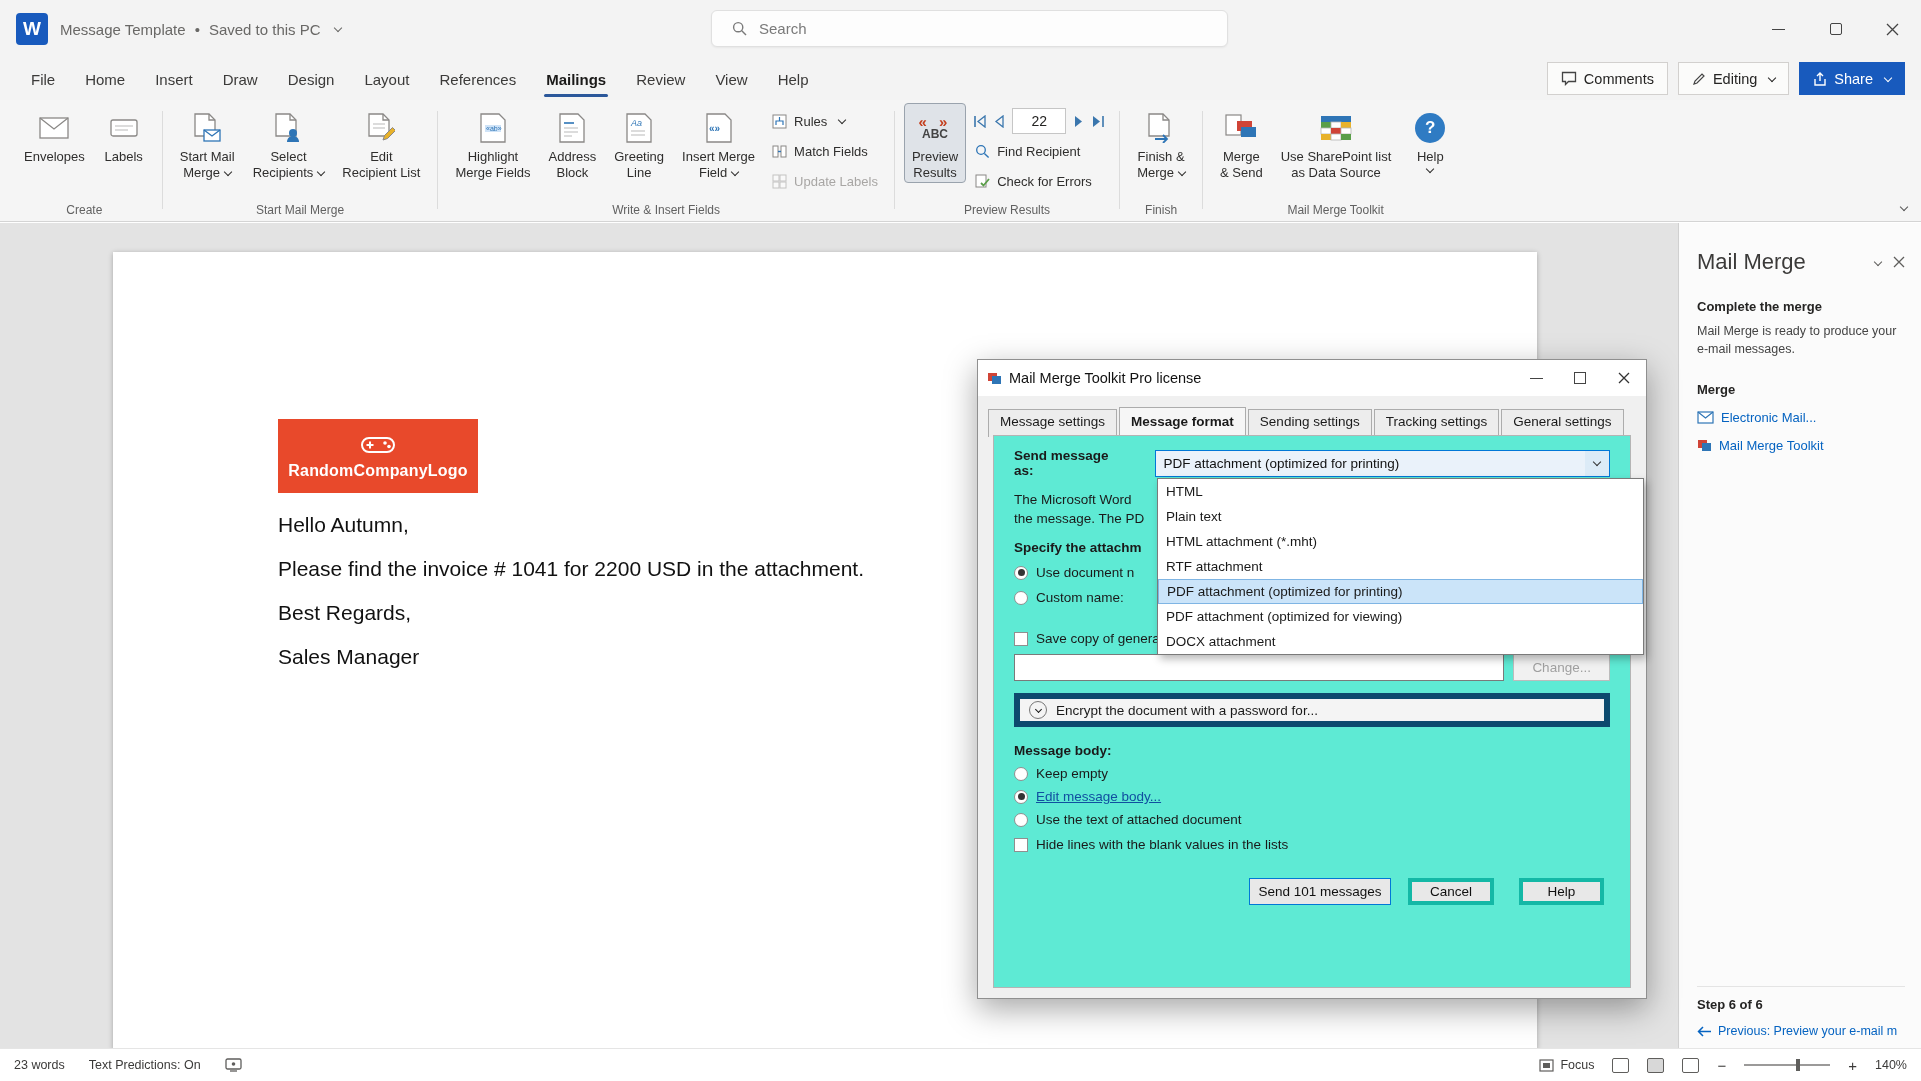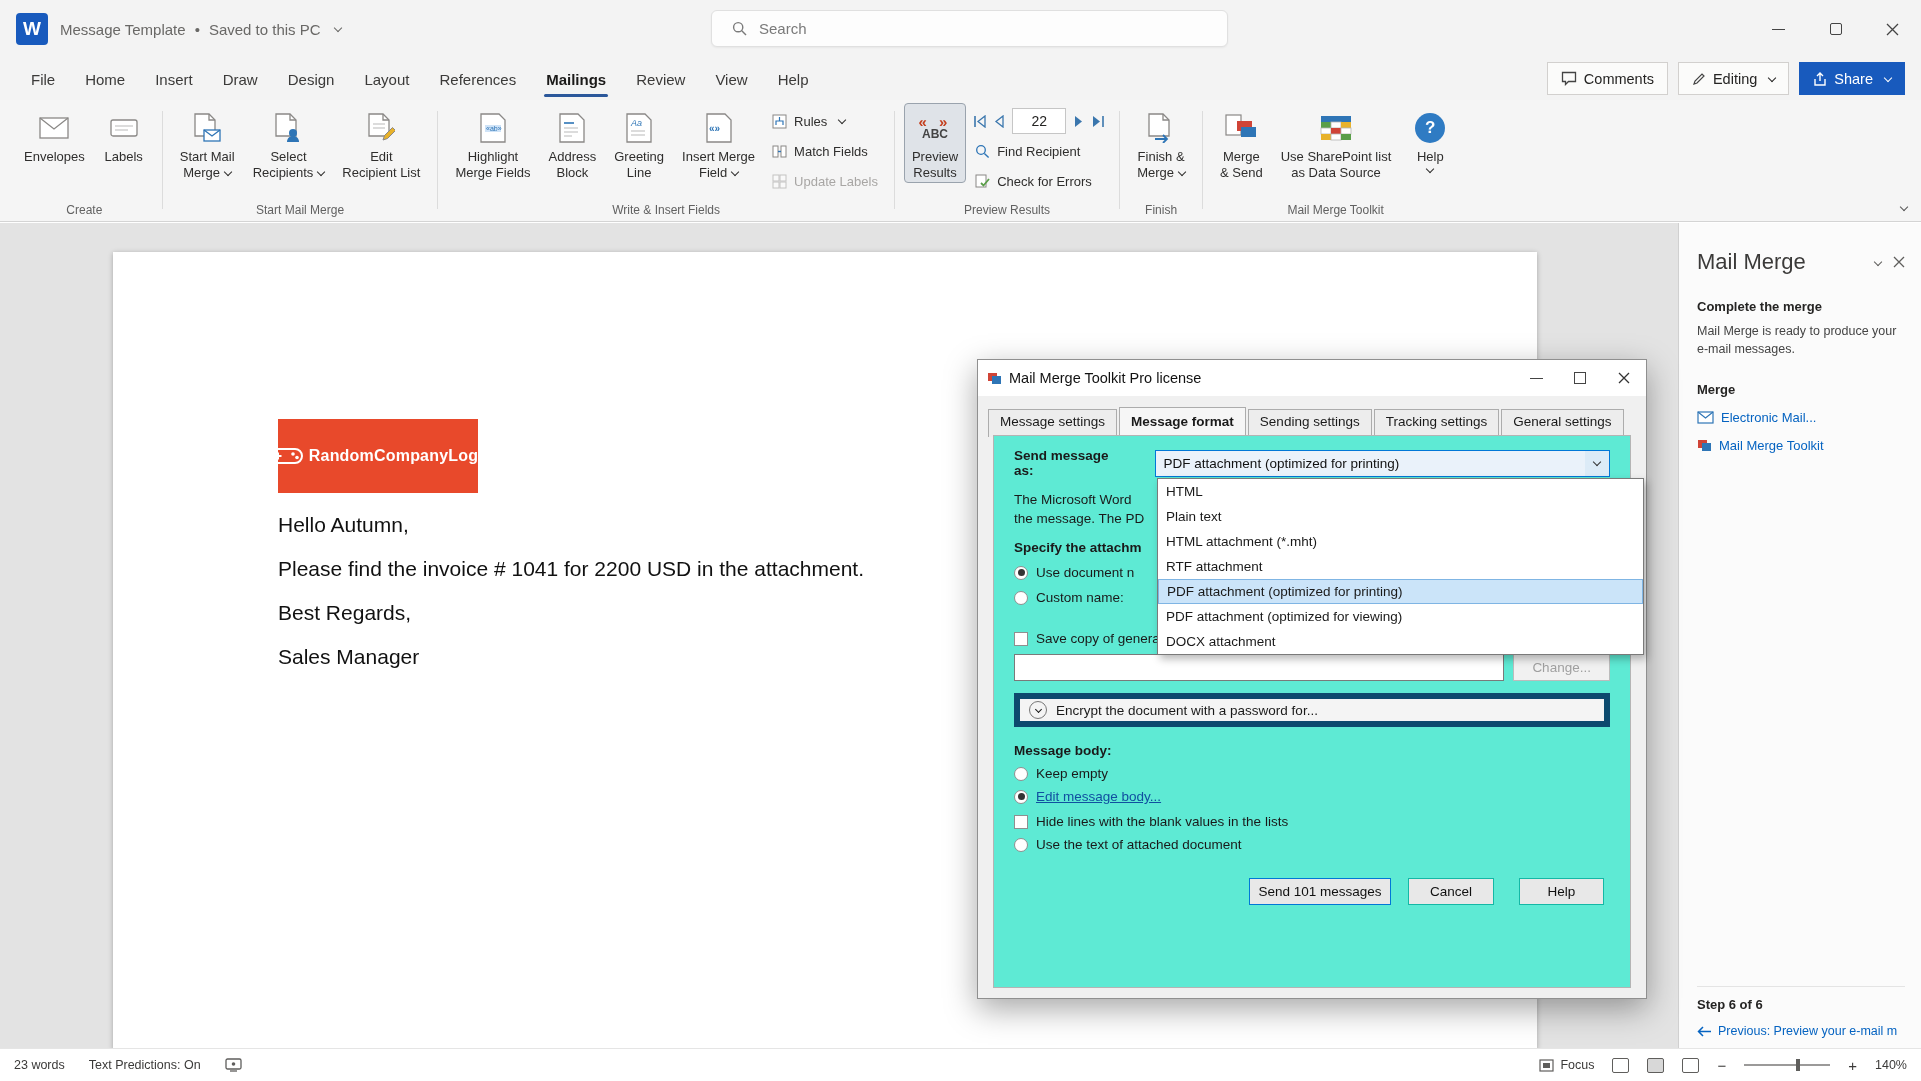--- a/index.html
+++ b/index.html
@@ -47,21 +47,21 @@
   .abc-ic { display:flex; flex-direction:column; align-items:center; line-height:13px; }
   .abc-arrows { color:#c43e1c; font-size:15px; font-weight:bold; letter-spacing:4px; }
   .abc-txt { font-size:12px; font-weight:bold; color:#444; }
   .help-ic { width:30px; height:30px; border-radius:50%; background:#2f7bc3; color:#fff; font-weight:bold; font-size:17px; display:flex; align-items:center; justify-content:center; }
   .collapse-ribbon { position:absolute; right:14px; bottom:6px; color:#555; }
 
   
   .workspace { position:absolute; top:223px; bottom:31px; left:0; right:0; display:flex; }
   .canvas { flex:1; background:#e3e3e3; position:relative; overflow:hidden; }
   .page { position:absolute; left:113px; top:29px; width:1424px; bottom:0; background:#fff; box-shadow:0 1px 5px rgba(0,0,0,.28); padding:167px 0 0 165px; }
-  .logo { width:200px; height:74px; background:#e8492b; display:flex; flex-direction:row; align-items:center; justify-content:center; gap:5px; color:#fff; }
+  .logo { width:200px; height:74px; background:#e8492b; display:flex; flex-direction:column; align-items:center; justify-content:center; gap:5px; color:#fff; }
   .logo-name { font-size:16px; font-weight:bold; letter-spacing:.2px; }
   .doc-text p { font-size:21px; color:#111;margin-top:20px; }
   .p1 { margin-top:30px; } .p2 { margin-top:31px; } .p3 { margin-top:31px; } .p4 { margin-top:84px; } .p5 { margin-top:32px; }
 
   
   .taskpane { width:243px; background:#fbfbfb; border-left:1px solid #d0d0d0; display:flex; flex-direction:column; padding:26px 16px 12px 18px; }
   .tp-head { display:flex; align-items:center; }
   .tp-title { font-size:22px; color:#3b3a39; flex:1; }
   .tp-ic { color:#5f5e5c; margin-left:12px; }
   .tp-sec { font-size:13px; font-weight:bold; color:#252423; margin-top:24px; }
@@ -95,21 +95,21 @@
   .radio { width:14px; height:14px; min-width:14px; border:1px solid #8f8f8f; border-radius:50%; background:#fff; display:inline-flex; align-items:center; justify-content:center; margin-right:8px; }
   .radio.sel::after { content:""; width:7px; height:7px; border-radius:50%; background:#333; }
   .cb { width:14px; height:14px; min-width:14px; border:1px solid #8f8f8f; background:#fff; margin-right:8px; }
   .folder-input { width:512px; height:27px; border:1px solid #7a7a7a; background:#fff; font-size:13.5px; padding:0 6px; font-family:"Liberation Sans",sans-serif; }
   .btn-change { width:101px; height:27px; margin-left:9px; background:#f1f1f1; border:1px solid #bcbcbc; color:#a0a0a0; font-size:13.5px; display:flex; align-items:center; justify-content:center; }
   .encrypt-box { margin-top:12px; height:34px; border:6px solid #0c4a6e; display:flex; align-items:center; gap:9px; padding:0 9px; background:#f4f4f4; }
   .circ-chev { width:18px; height:18px; min-width:18px; border:1px solid #777; border-radius:50%; display:flex; align-items:center; justify-content:center; }
   .circ-chev .chev { margin:0 0 2px 0; width:5px; height:5px; }
   .link-lbl { color:#1050a0; text-decoration:underline; }
   .dlg-btn-row { display:flex; justify-content:flex-end; gap:17px; margin-top:26px; padding-right:6px; }
-  .dlg-btn { height:27px; background:#e8e8e8; border:1px solid #14b8a6; font-size:13.5px; display:flex; align-items:center; justify-content:center; color:#111; }
+  .dlg-btn { height:27px; background:#e8e8e8; border:4px solid #14b8a6; font-size:13.5px; display:flex; align-items:center; justify-content:center; color:#111; }
   .dlg-btn.default { border:1px solid #0078d7; }
   .w-send { width:142px; } .w-cancel { width:86px; margin-left:0px; } .w-help { width:85px; margin-left:8px; }
 
   
   .statusbar { position:absolute; left:0; right:0; bottom:0; height:33px; background:#ffffff; border-top:1px solid #e5e5e5; display:flex; align-items:center; font-size:12.5px; color:#3b3a39; padding:16px 14px; }
   .sb-left { display:flex; align-items:center; gap:24px; }
   .sb-right { margin-left:auto; display:flex; align-items:center; gap:18px; }
   .sb-item { display:flex; align-items:center; gap:6px; }
   .view-ic { width:17px; height:15px; border:1.2px solid #5f5e5c; border-radius:2px; position:relative; }
   .view-ic.pressed { background:#d8d8d8; }
@@ -630,27 +630,27 @@
 
     <div class="dlg-label-b mt16">Message body:</div>
     <div class="dlg-row mt8">
       <span class="radio"></span>
       <span>Keep empty</span>
     </div>
     <div class="dlg-row mt8">
       <span class="radio sel"></span>
       <span class="link-lbl">Edit message body...</span>
     </div>
+    <div class="dlg-row mt8">
+      <span class="radio"></span>
+      <span>Use the text of attached document</span>
+    </div>
     <div class="dlg-row mt10">
       <span class="cb"></span>
       <span>Hide lines with the blank values in the lists</span>
-    </div>
-    <div class="dlg-row mt8">
-      <span class="radio"></span>
-      <span>Use the text of attached document</span>
     </div>
 
     <div class="dlg-btn-row">
       <div class="dlg-btn default w-send">Send 101 messages</div>
       <div class="dlg-btn w-cancel">Cancel</div>
       <div class="dlg-btn w-help">Help</div>
     </div>
   </div>
 </div>
 

